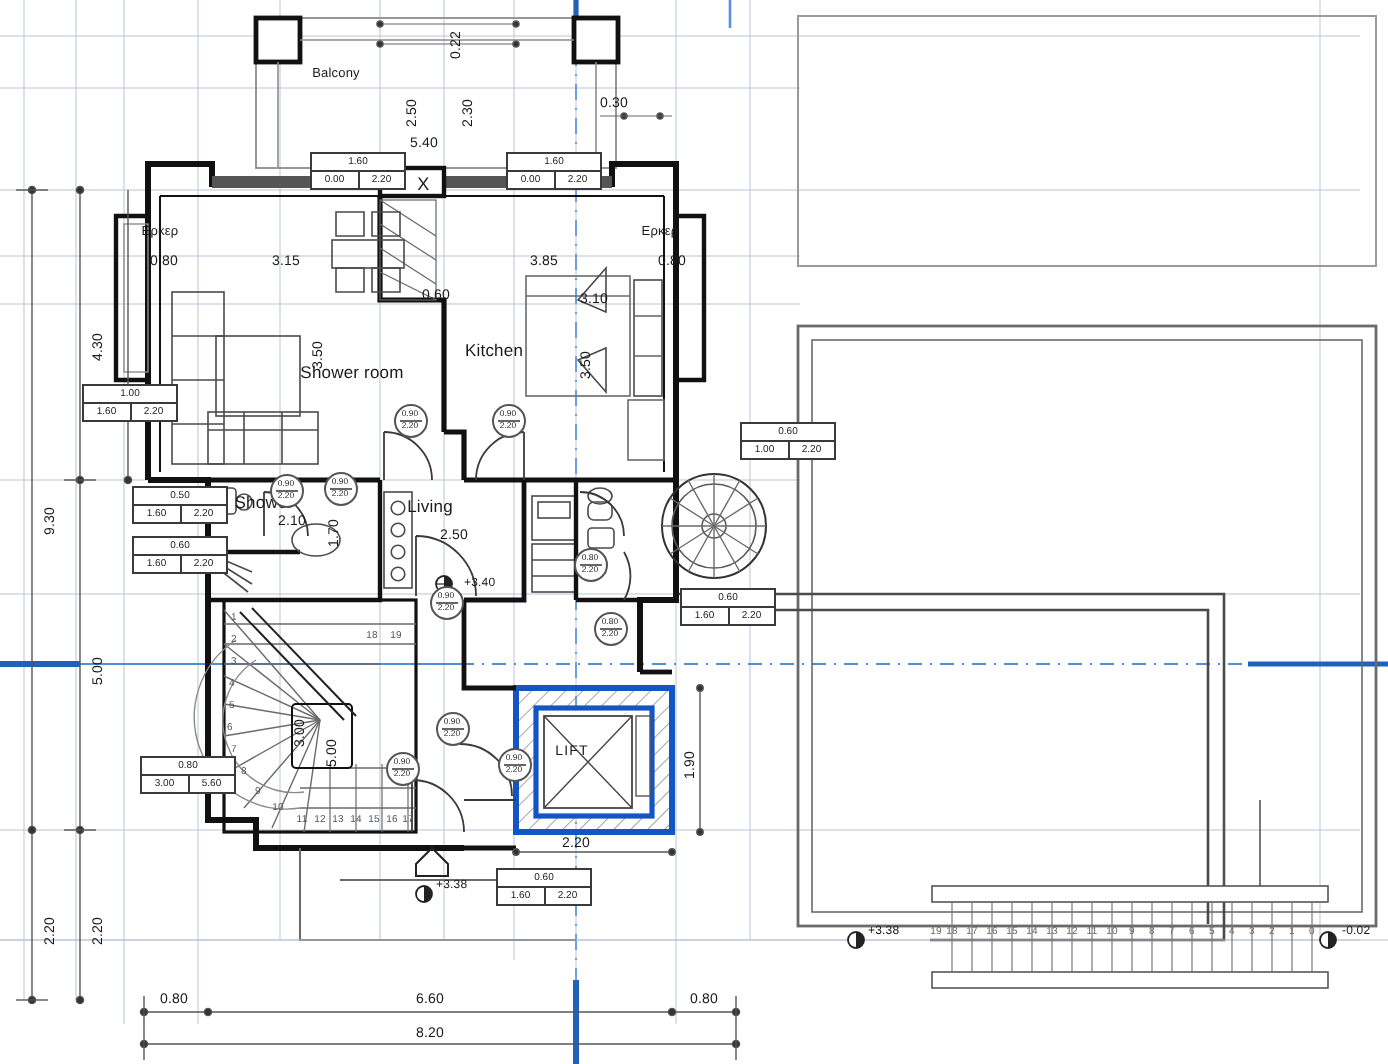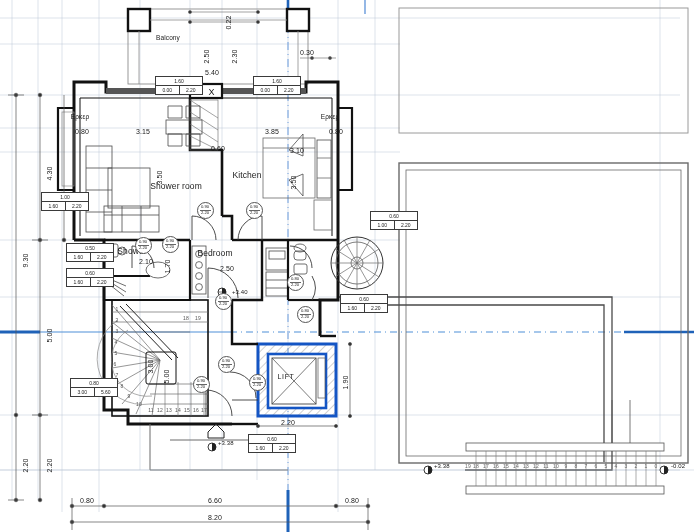--- a/index.html
+++ b/index.html
@@ -441,21 +441,21 @@
       </g>
       <line x1="300" y1="58" x2="336" y2="58"></line>
     </g>
 
   </svg>
 
   <div id="text-layer">
       <div class="txt r9" style="left: 168px; top: 37px; transform: translate(-50%, -50%); font-size: 6.5px;">Balcony</div>
       <div class="txt r9" style="left: 176px; top: 186px; transform: translate(-50%, -50%);">Shower room</div>
       <div class="txt r9" style="left: 247px; top: 175px; transform: translate(-50%, -50%);">Kitchen</div>
-      <div class="txt r9" style="left: 215px; top: 253px; transform: translate(-50%, -50%);">Bedroom</div>
+      <div class="txt r9" style="left: 215px; top: 253px; transform: translate(-50%, -50%);">Living</div>
       <div class="txt r9" style="left: 132px; top: 251px; transform: translate(-50%, -50%);">Shower</div>
       <div class="txt r9" style="left: 286px; top: 376px; transform: translate(-50%, -50%); font-size: 7px; letter-spacing: 0.6px;">LIFT</div>
       <div class="txt r9" style="left: 80px; top: 116px; transform: translate(-50%, -50%); font-size: 6.5px;">Ερκερ</div>
       <div class="txt r9" style="left: 330px; top: 116px; transform: translate(-50%, -50%); font-size: 6.5px;">Ερκερ</div>
       <div class="txt r9" style="left: 201px; top: 92px; transform: translate(-50%, -50%); font-size: 9px; letter-spacing: 1.4px;">A H X</div>
       <div class="txt " style="left: 143px; top: 131px; transform: translate(-50%, -50%); transform-origin: center center;">3.15</div>
       <div class="txt " style="left: 272px; top: 131px; transform: translate(-50%, -50%); transform-origin: center center;">3.85</div>
       <div class="txt " style="left: 82px; top: 131px; transform: translate(-50%, -50%); transform-origin: center center;">0.80</div>
       <div class="txt " style="left: 336px; top: 131px; transform: translate(-50%, -50%); transform-origin: center center;">0.80</div>
       <div class="txt " style="left: 156px; top: 167px; transform: rotate(-90deg) translate(-50%, -50%); transform-origin: center center;">3.50</div>

